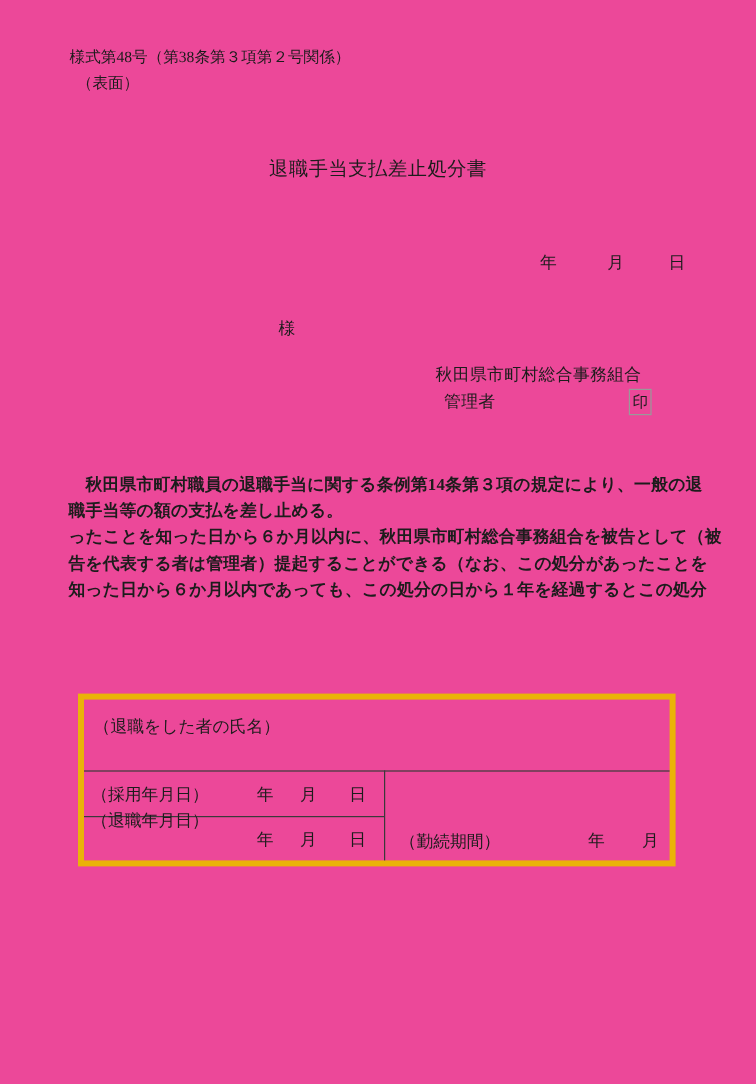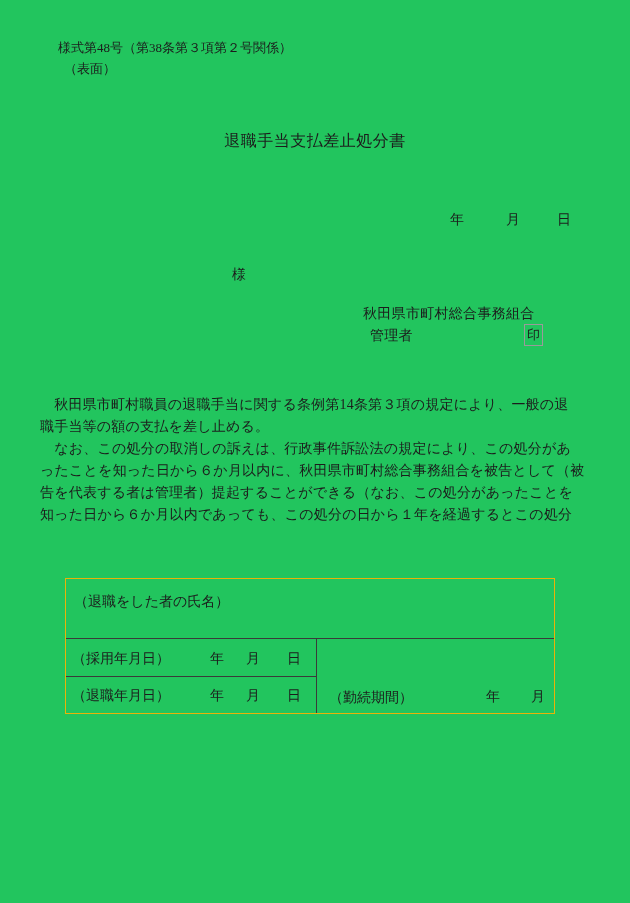--- a/index.html
+++ b/index.html
@@ -4,41 +4,42 @@
 <style>
   html, body {
     margin: 0;
     padding: 0;
     background: #fcfcfc;
   }
   .page {
     position: relative;
     width: 630px;
     height: 903px;
-    background: #22c55e;
+    background: #ec4899;
     color: #1c1c1c;
     font-family: "Liberation Serif", "DejaVu Serif", serif;
     overflow: hidden;
   }
   .abs { position: absolute; }
   .fs13 { font-size: 13px; line-height: 16px; }
   .fs14 { font-size: 14px; line-height: 18px; }
   .doc-title {
     left: 0;
     top: 131px;
     width: 100%;
     text-align: center;
     font-size: 16px;
     letter-spacing: 0.5px;
   }
   .body-block {
-    left: 40px;
+    left: 57px;
     top: 394px;
     width: 516px;
     font-size: 14px;
+    font-weight: bold;
   }
   .body-line {
     height: 22px;
     line-height: 22px;
     white-space: nowrap;
     letter-spacing: 0.2px;
   }
   .seal-box {
     left: 524px;
     top: 324px;
@@ -47,21 +48,21 @@
     border: 1px solid #9a9a9a;
     font-size: 13px;
     line-height: 20px;
     text-align: center;
   }
   .form-table {
     left: 65px;
     top: 578px;
     width: 488px;
     height: 134px;
-    border: 1px solid #eab308;
+    border: 5px solid #eab308;
     font-size: 14px;
   }
   .form-table .hline-1 {
     position: absolute; left: 0; top: 59px; width: 488px; height: 0;
     border-top: 1px solid #3a3a3a;
   }
   .form-table .hline-2 {
     position: absolute; left: 0; top: 97px; width: 250px; height: 0;
     border-top: 1px solid #3a3a3a;
   }
@@ -89,39 +90,38 @@
 
   <div class="abs fs14" style="left:232px; top:266px;">様</div>
 
   <div class="abs fs14" style="left:363px; top:305px; letter-spacing:0.3px;">秋田県市町村総合事務組合</div>
   <div class="abs fs14" style="left:370px; top:327px; letter-spacing:0.3px;text-align:right;">管理者</div>
   <div class="abs seal-box">印</div>
 
   <div class="abs body-block">
     <div class="body-line">　秋田県市町村職員の退職手当に関する条例第14条第３項の規定により、一般の退</div>
     <div class="body-line">職手当等の額の支払を差し止める。</div>
-    <div class="body-line">　なお、この処分の取消しの訴えは、行政事件訴訟法の規定により、この処分があ</div>
     <div class="body-line">ったことを知った日から６か月以内に、秋田県市町村総合事務組合を被告として（被</div>
     <div class="body-line">告を代表する者は管理者）提起することができる（なお、この処分があったことを</div>
     <div class="body-line">知った日から６か月以内であっても、この処分の日から１年を経過するとこの処分</div>
   </div>
 
   <div class="abs form-table">
     <div class="hline-1"></div>
     <div class="hline-2"></div>
     <div class="vline"></div>
 
     <span class="cell-label" style="left:8px; top:14px;">（退職をした者の氏名）</span>
 
     <span class="cell-label" style="left:6px; top:71px;">（採用年月日）</span>
     <span class="cell-label" style="left:144px; top:71px;">年</span>
     <span class="cell-label" style="left:180px; top:71px;">月</span>
     <span class="cell-label" style="left:221px; top:71px;">日</span>
 
-    <span class="cell-label" style="left:6px; top:108px;text-align:center;">（退職年月日）</span>
+    <span class="cell-label" style="left:6px; top:92px;text-align:center;">（退職年月日）</span>
     <span class="cell-label" style="left:144px; top:108px;">年</span>
     <span class="cell-label" style="left:180px; top:108px;">月</span>
     <span class="cell-label" style="left:221px; top:108px;">日</span>
 
     <span class="cell-label" style="left:263px; top:70px;margin-top:40px;">（勤続期間）</span>
     <span class="cell-label" style="left:420px; top:109px;">年</span>
     <span class="cell-label" style="left:465px; top:109px;">月</span>
   </div>
 
 </div>

